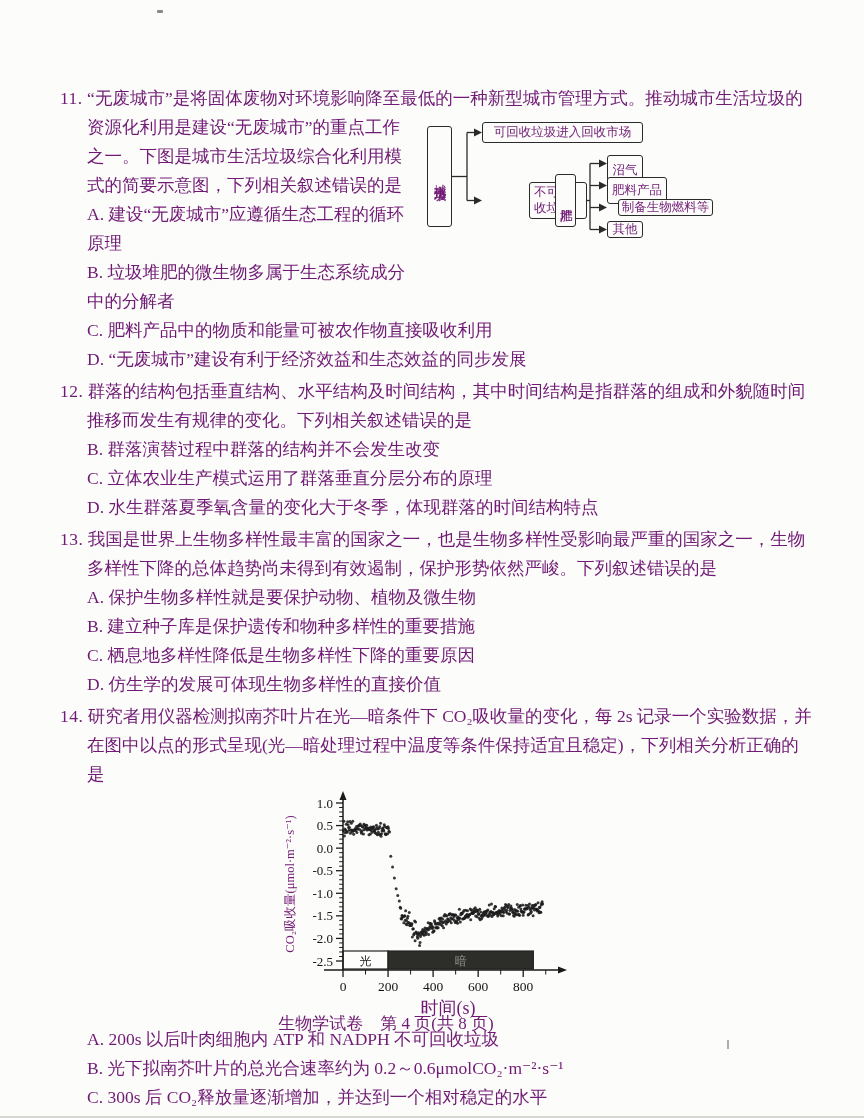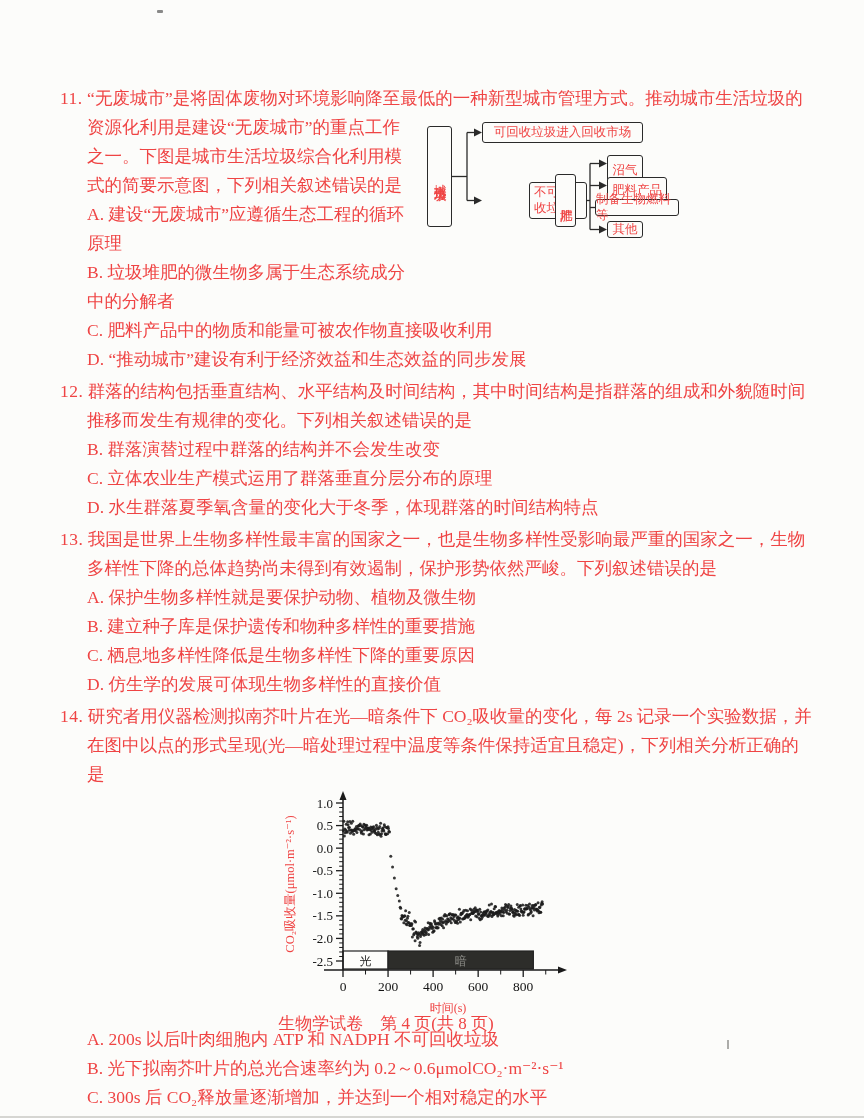--- a/index.html
+++ b/index.html
@@ -1,21 +1,21 @@
 <!DOCTYPE html>
 <html><head>
 <meta charset="utf-8">
 <title></title>
 <style>
   html,body { margin:0; padding:0; background:#ffffff; }
   .page {
     position:relative; width:864px; height:1118px; margin:0 auto;
     background:#fcfcfa; overflow:hidden;
     font-family:"Liberation Serif","DejaVu Serif",serif;
-    color:#ef4444;
+    color:#701a75;
   }
   .content { position:absolute; left:60px; top:84px; width:756px; }
   .question { font-size:17.5px; line-height:29px; margin-bottom:3px; }
   .q-stem { padding-left:27px; text-indent:-27px; }
   .qnum { letter-spacing:0.5px; }
   .q-opt { margin-left:27px; }
 
   
   .q11-float { float:right; width:394px; height:140px; margin:2px 0 4px 8px; }
   .flowchart { position:relative; width:300px; height:132px; margin-left:2px;
@@ -31,21 +31,21 @@
   
   .chart-wrap { position:relative; width:322px; height:230px; margin:2px 0 4px 208px;
                 text-indent:0; }
   .chart-ylabel {
     position:absolute; left:-73px; top:82px; width:190px; height:22px;
     transform:rotate(-90deg); text-align:center; font-size:12.5px; line-height:22px;
     white-space:nowrap;
   }
   .chart-xlabel {
     position:absolute; left:125px; top:203px; width:110px; text-align:center;
-    font-size:12px;
+    font-size:18px;
   }
   .footer { position:absolute; top:1012px; left:0; width:100%; text-align:center;
             transform:translateX(-46px); font-size:17px; }
   .speck-a { position:absolute; left:157px; top:10px; width:6px; height:3px;
              background:#4c4c4c; opacity:.65; border-radius:1px; }
   .speck-b { position:absolute; left:727px; top:1040px; width:2px; height:9px;
              background:#8a8a86; opacity:.7; }
   .scan-edge { position:absolute; bottom:0; left:0; width:100%; height:2px;
                background:#bdbdb8; opacity:.6; }
 </style>
@@ -86,29 +86,29 @@
                 <polygon points="175,88.5 183,92.5 175,96.5"></polygon>
                 <polygon points="175,110.5 183,114.5 175,118.5"></polygon>
               </g>
             </svg>
             <span class="fc-box fc-vert" style="left:3px; top:11px; width:25px; height:101px;">城市生活垃圾</span>
             <span class="fc-box" style="left:58px; top:7px; width:161px; height:21px;">可回收垃圾进入回收市场</span>
             <span class="fc-box" style="left:58px; top:67px; width:58px; height:37px; padding:1px 4px;margin-left:47px;">不可回收垃圾</span>
             <span class="fc-box fc-vert" style="left:131px; top:59px; width:21px; height:53px;">堆肥厂</span>
             <span class="fc-box" style="left:183px; top:40px; width:36px; height:31px;">沼气</span>
             <span class="fc-box" style="left:183px; top:62px; width:60px; height:27px;">肥料产品</span>
-            <span class="fc-box" style="left:171px; top:84px; width:84px; height:17px;">制备生物燃料等</span>
+            <span class="fc-box" style="left:194px; top:84px; width:95px; height:17px;">制备生物燃料等</span>
             <span class="fc-box" style="left:183px; top:106px; width:36px; height:17px;">其他</span>
           </span>
         </span><span>生活垃圾的资源化利用是建设“无废城市”的重点工作之一。下图是城市生活垃圾综合化利用模式的简要示意图，下列相关叙述错误的是</span>
       </div>
       <div class="q-opt">A. 建设“无废城市”应遵循生态工程的循环原理</div>
       <div class="q-opt">B. 垃圾堆肥的微生物多属于生态系统成分中的分解者</div>
       <div class="q-opt">C. 肥料产品中的物质和能量可被农作物直接吸收利用</div>
-      <div class="q-opt">D. “推动城市”建设有利于经济效益和生态效益的同步发展</div>
+      <div class="q-opt">D. “无废城市”建设有利于经济效益和生态效益的同步发展</div>
     </div>
 
     <div class="question">
       <div class="q-stem">
         <span class="qnum">12.</span>
         <span>群落的结构包括垂直结构、水平结构及时间结构，其中时间结构是指群落的组成和外貌随时间推移而发生有规律的变化。下列相关叙述错误的是</span>
       </div>
       <div class="q-opt">B. 群落演替过程中群落的结构并不会发生改变</div>
       <div class="q-opt">C. 立体农业生产模式运用了群落垂直分层分布的原理</div>
       <div class="q-opt">D. 水生群落夏季氧含量的变化大于冬季，体现群落的时间结构特点</div>

